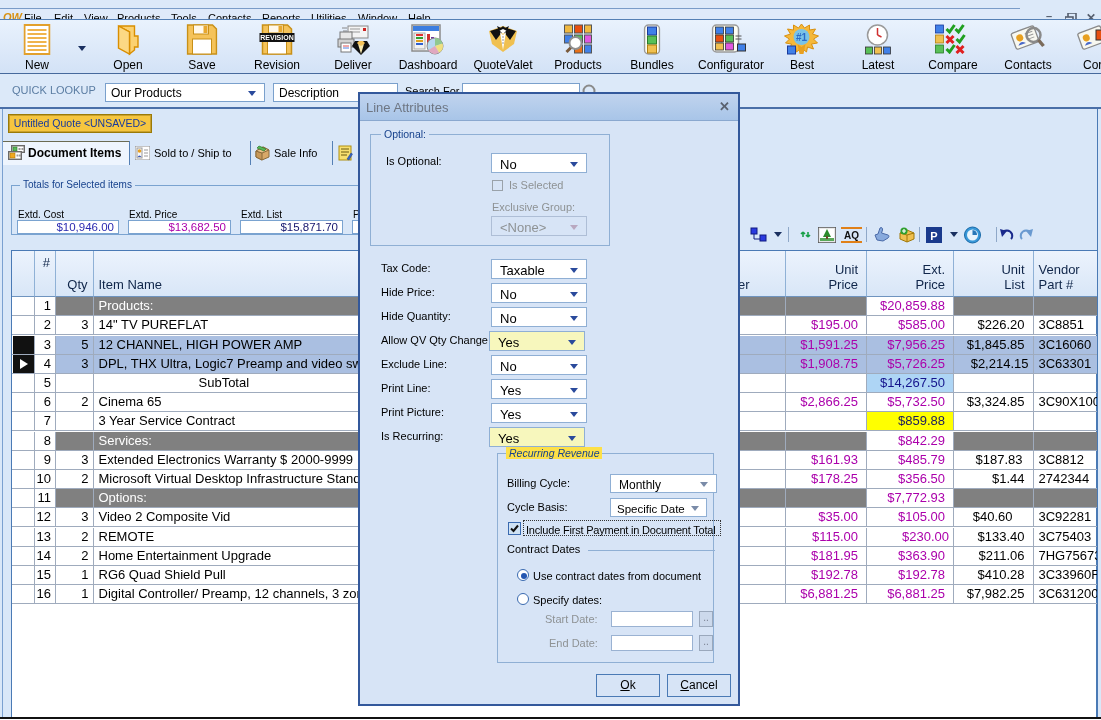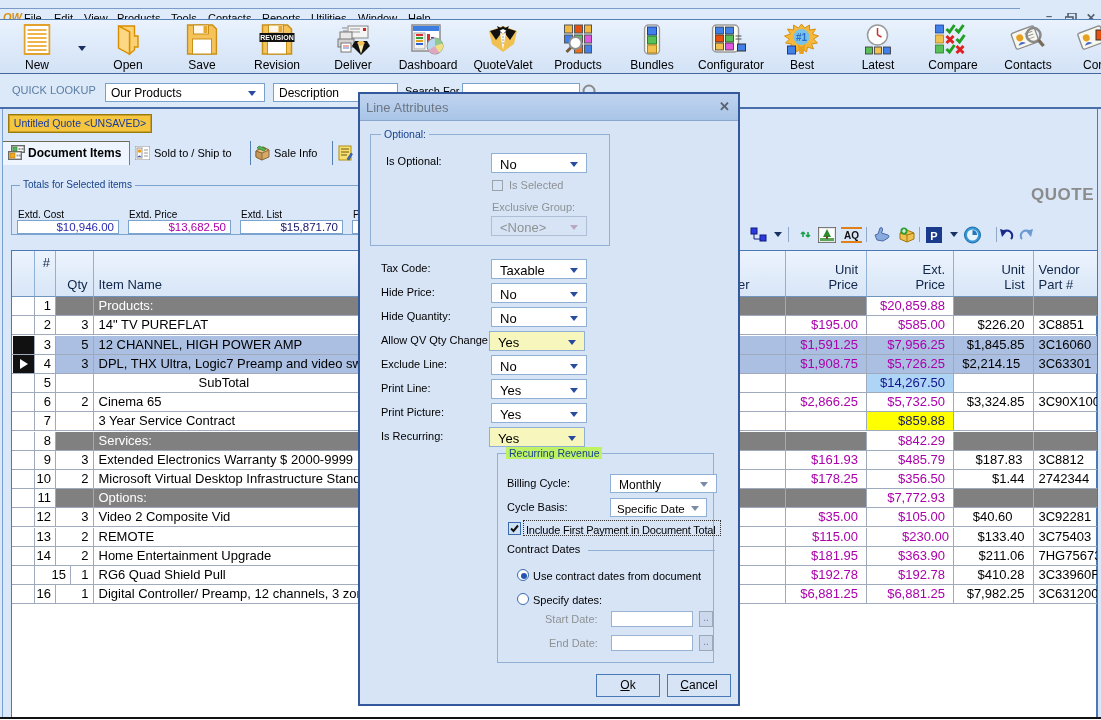--- a/index.html
+++ b/index.html
@@ -354,21 +354,20 @@
     </div>
     <span class="flabel" style="left:18px;top:100px;">Extd. Cost</span>
     <div class="vbox" style="left:17px;top:111px;width:102px;height:14px;color:#2a2ab0;">$10,946.00</div>
     <span class="flabel" style="left:129px;top:100px;">Extd. Price</span>
     <div class="vbox" style="left:128px;top:111px;width:103px;height:14px;color:#ab00ab;">$13,682.50</div>
     <span class="flabel" style="left:241px;top:100px;">Extd. List</span>
     <div class="vbox" style="left:240px;top:111px;width:103px;height:14px;color:#16166e;">$15,871.70</div>
     <span class="flabel" style="left:353px;top:100px;">Pr</span>
     <div class="vbox" style="left:352px;top:111px;width:103px;height:14px;"></div>
   </div>
-  <span class="abs" style="left:934px;top:76px;width:160px;text-align:right;font-size:17px;font-weight:bold;color:#8b8b8b;letter-spacing:0.5px;">QUOTE</span>
   <div class="abs" id="icons2" style="left:0;top:118px;width:1097px;height:15px;">
     <svg class="abs" style="left:750px;top:0;" width="17" height="15" viewBox="0 0 17 15">
         <rect x="1" y="1" width="6" height="6" fill="#2a3ae0" stroke="#101a80"></rect>
         <path d="M4 7 L4 12 L10 12" fill="none" stroke="#101a80"></path>
         <rect x="10" y="8" width="6" height="6" fill="#2a3ae0" stroke="#101a80"></rect>
       </svg>
     <span class="arrow" style="left:774px;top:5px;border-top-color:#1a3060;"></span>
     <div class="abs" style="left:788px;top:0;width:1px;height:15px;background:#8fa8c8;"></div>
     <svg class="abs" style="left:800px;top:0;" width="11" height="15" viewBox="0 0 11 15">
         <path d="M3 5 L3 10 M3 5 L1 7 M3 5 L5 7" stroke="#18a048" stroke-width="1.6" fill="none"></path>
@@ -483,21 +482,21 @@
 <div class="cell" style="left:0;width:23px;">
           <div style="position:absolute;left:1px;top:0px;width:21px;height:18px;background:#111;"></div>
           <div style="position:absolute;left:8px;top:4px;width:0;height:0;border-top:5px solid transparent;border-bottom:5px solid transparent;border-left:8px solid #fff;"></div>
         </div>
 <div class="cell num" style="left:23px;width:21px;">4</div>
 <div class="cell num sel" style="left:44px;width:37.5px;">3</div>
 <div class="cell sel" style="left:81.5px;width:567.5px;padding-left:5px;">DPL, THX Ultra, Logic7 Preamp and video swi</div>
 <div class="cell sel" style="left:649px;width:125px;"></div>
 <div class="cell num mag sel" style="left:774px;width:81px;padding-right:8px;">$1,908.75</div>
 <div class="cell num mag sel" style="left:855px;width:87px;padding-right:8px;">$5,726.25</div>
-<div class="cell num sel" style="left:942px;width:79.5px;text-align:center;">$2,214.15</div>
+<div class="cell num sel" style="left:942px;width:79.5px;">$2,214.15</div>
 <div class="cell sel" style="left:1021.5px;width:64.5px;padding-left:5px;border-right:none;">3C63301</div>
 </div>
 <div class="row" style="top:123.0px;left:0;width:1086px;">
 <div class="cell" style="left:0;width:23px;"></div>
 <div class="cell num" style="left:23px;width:21px;">5</div>
 <div class="cell num" style="left:44px;width:37.5px;"></div>
 <div class="cell" style="left:81.5px;width:567.5px;text-align:center;">
           <span style="position:absolute;left:105px;">SubTotal</span>
         </div>
 <div class="cell" style="left:649px;width:125px;"></div>
@@ -600,21 +599,21 @@
 <div class="cell num" style="left:44px;width:37.5px;">2</div>
 <div class="cell" style="left:81.5px;width:567.5px;padding-left:5px;">Home Entertainment Upgrade</div>
 <div class="cell" style="left:649px;width:125px;"></div>
 <div class="cell num mag" style="left:774px;width:81px;padding-right:8px;">$181.95</div>
 <div class="cell num mag" style="left:855px;width:87px;padding-right:8px;">$363.90</div>
 <div class="cell num" style="left:942px;width:79.5px;padding-right:8px;">$211.06</div>
 <div class="cell" style="left:1021.5px;width:64.5px;padding-left:5px;border-right:none;">7HG75673</div>
 </div>
 <div class="row" style="top:315.0px;left:0;width:1086px;">
 <div class="cell" style="left:0;width:23px;"></div>
-<div class="cell num" style="left:38px;width:21px;">15</div>
+<div class="cell num" style="left:23px;width:21px;">15</div>
 <div class="cell num" style="left:44px;width:37.5px;">1</div>
 <div class="cell" style="left:81.5px;width:567.5px;padding-left:5px;">RG6 Quad Shield Pull</div>
 <div class="cell" style="left:649px;width:125px;"></div>
 <div class="cell num mag" style="left:774px;width:81px;padding-right:8px;">$192.78</div>
 <div class="cell num mag" style="left:855px;width:87px;padding-right:8px;">$192.78</div>
 <div class="cell num" style="left:942px;width:79.5px;padding-right:8px;">$410.28</div>
 <div class="cell" style="left:1021.5px;width:64.5px;padding-left:5px;border-right:none;">3C33960F</div>
 </div>
 <div class="row" style="top:334.2px;left:0;width:1086px;">
 <div class="cell" style="left:0;width:23px;"></div>
@@ -685,21 +684,21 @@
       <span class="tx">Yes</span>
       <span class="arrow" style="right:8px;top:8px;"></span>
     </div>
   <span class="dlab" style="left:21px;top:336px;">Is Recurring:</span>
   <div class="dcombo ybg" style="left:129px;top:333px;">
       <span class="tx">Yes</span>
       <span class="arrow" style="right:8px;top:8px;"></span>
     </div>
 
   <div class="gbox" style="left:137px;top:359px;width:217px;height:210px;border-color:#8fafd4;">
-    <span class="glabel" style="left:8px;background:#bef264;white-space:nowrap;">Recurring Revenue</span>
+    <span class="glabel" style="left:8px;background:#fde047;white-space:nowrap;font-style:italic;">Recurring Revenue</span>
   </div>
   <span class="dlab" style="left:147px;top:383px;">Billing Cycle:</span>
   <div class="dcombo" style="left:250px;top:380px;width:107px;height:19px;font-size:12px;">
       <span class="tx">Monthly</span>
       <span class="arrow" style="right:8px;top:7px;border-top-color:#7a8ba8;"></span>
     </div>
   <span class="dlab" style="left:147px;top:407px;">Cycle Basis:</span>
   <div class="dcombo" style="left:250px;top:404px;width:97px;height:19px;font-size:11.5px;">
       <span class="tx" style="left:6px;top:4px;">Specific Date</span>
       <span class="arrow" style="right:7px;top:7px;border-top-color:#7a8ba8;"></span>

